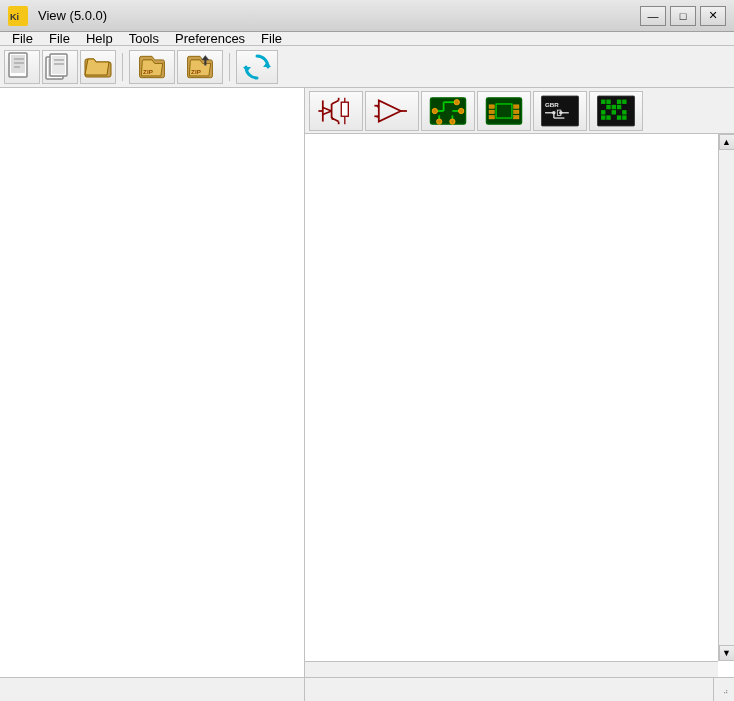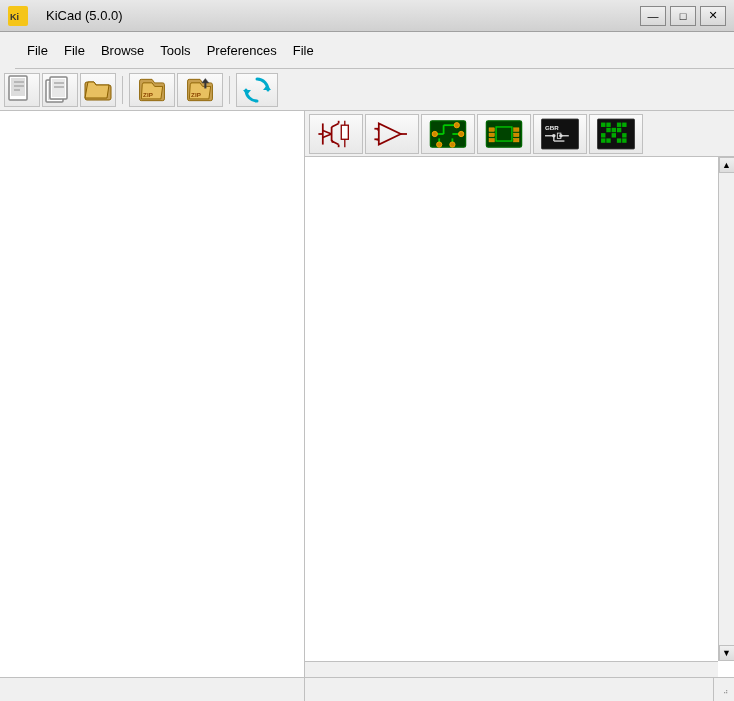--- a/index.html
+++ b/index.html
@@ -21,21 +21,21 @@
       display: flex;
       align-items: center;
       justify-content: space-between;
       padding: 0 8px;
       border-bottom: 1px solid #a0a0a0;
       background: linear-gradient(to bottom, #e8e8e8, #d0d0d0);
     }
     #title-left {
       display: flex;
       align-items: center;
-      gap: 18px;
+      gap: 10px;
     }
     #app-icon {
       width: 20px;
       height: 20px;
     }
     #title-text {
       font-size: 13px;
       font-weight: normal;
       color: #000;
     }
@@ -51,26 +51,25 @@
       display: flex;
       align-items: center;
       justify-content: center;
       cursor: pointer;
       font-size: 11px;
     }
 
     
     #menu-bar {
       background: #f0f0f0;
-      height: 37px;
+      height: 14px;
       display: flex;
       align-items: center;
       padding: 0 4px;
       border-bottom: 1px solid #c0c0c0;
-      margin-left: 15px;
     }
     .menu-item {
       padding: 3px 8px;
       cursor: pointer;
       font-size: 13px;
       color: #000;
     }
 
     
     #toolbar {
@@ -225,33 +224,33 @@
 </head>
 <body>
 
 <div id="title-bar">
   <div id="title-left">
 
     <svg id="app-icon" viewBox="0 0 20 20">
       <rect width="20" height="20" fill="#f5c518" rx="2"></rect>
       <text x="2" y="14" font-size="9" fill="#333" font-weight="bold">Ki</text>
     </svg>
-    <span id="title-text">KiCad (5.0.0)</span>
+    <span id="title-text">View (5.0.0)</span>
   </div>
   <div id="window-controls">
     <div class="win-btn">—</div>
     <div class="win-btn">□</div>
     <div class="win-btn">✕</div>
   </div>
 </div>
 
 <div id="menu-bar">
   <span class="menu-item">File</span>
   <span class="menu-item">File</span>
-  <span class="menu-item">Browse</span>
+  <span class="menu-item">Help</span>
   <span class="menu-item">Tools</span>
   <span class="menu-item">Preferences</span>
   <span class="menu-item">File</span>
 </div>
 
 <div id="toolbar">
 
   <div class="toolbar-btn" title="New Project">
     <svg class="svg-icon" viewBox="0 0 32 32">
       <rect x="3" y="2" width="18" height="24" rx="1" fill="white" stroke="#888" stroke-width="1.5"></rect>

